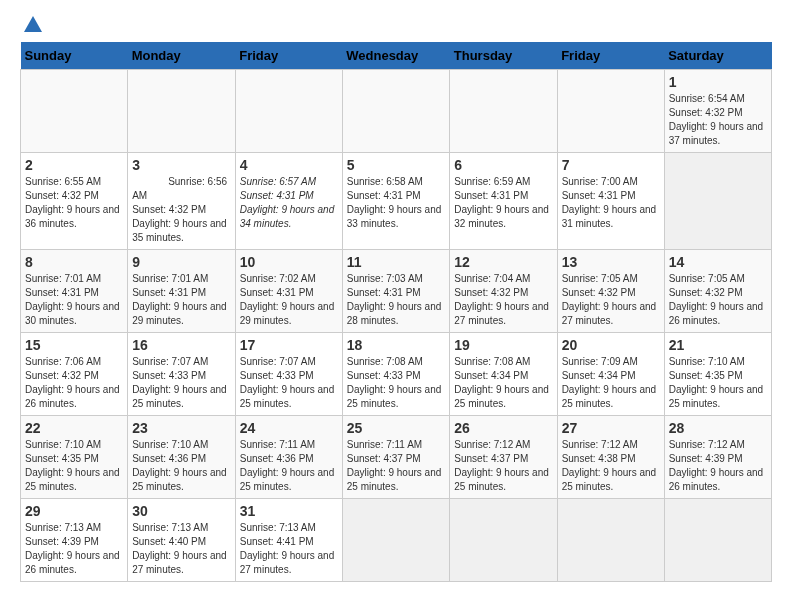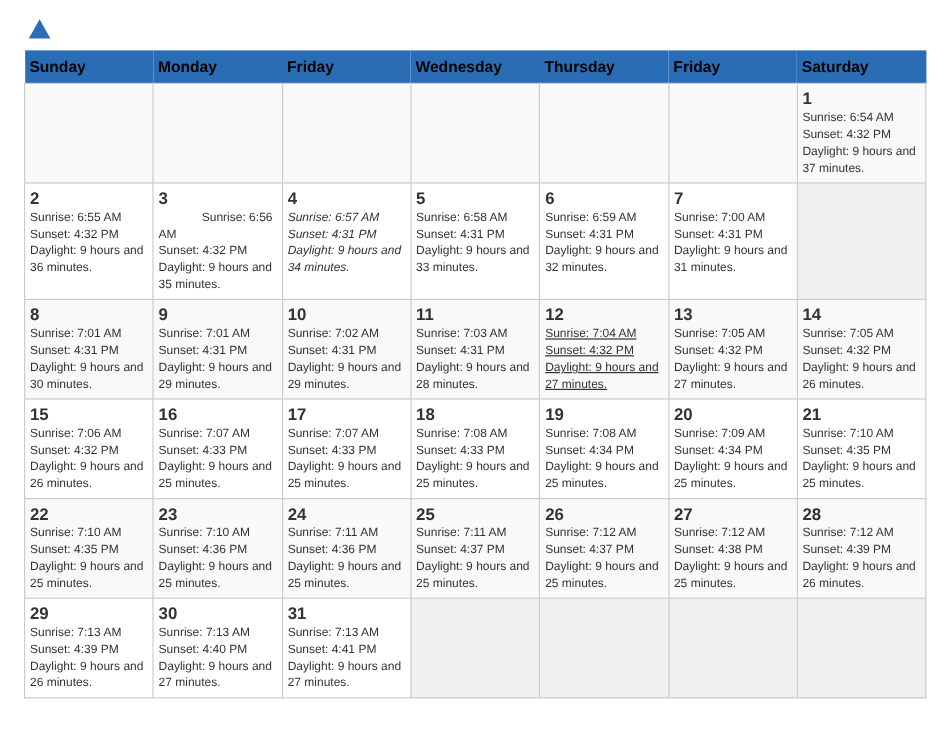--- a/index.html
+++ b/index.html
@@ -146,21 +146,21 @@
 Daylight: 9 hours and 30 minutes.</span></td>
         <td><span class="day-number">9</span><span class="day-info" style="white-space: pre-line;">Sunrise: 7:01 AM
 Sunset: 4:31 PM
 Daylight: 9 hours and 29 minutes.</span></td>
         <td><span class="day-number">10</span><span class="day-info" style="white-space: pre-line;">Sunrise: 7:02 AM
 Sunset: 4:31 PM
 Daylight: 9 hours and 29 minutes.</span></td>
         <td><span class="day-number">11</span><span class="day-info" style="white-space: pre-line;">Sunrise: 7:03 AM
 Sunset: 4:31 PM
 Daylight: 9 hours and 28 minutes.</span></td>
-        <td><span class="day-number">12</span><span class="day-info" style="white-space: pre-line; text-decoration: underline;">Sunrise: 7:04 AM
+        <td><span class="day-number">12</span><span class="day-info" style="white-space: pre-line;">Sunrise: 7:04 AM
 Sunset: 4:32 PM
 Daylight: 9 hours and 27 minutes.</span></td>
         <td><span class="day-number">13</span><span class="day-info" style="white-space: pre-line;">Sunrise: 7:05 AM
 Sunset: 4:32 PM
 Daylight: 9 hours and 27 minutes.</span></td>
         <td><span class="day-number">14</span><span class="day-info" style="white-space: pre-line;">Sunrise: 7:05 AM
 Sunset: 4:32 PM
 Daylight: 9 hours and 26 minutes.</span></td>
       </tr>
       <tr>

